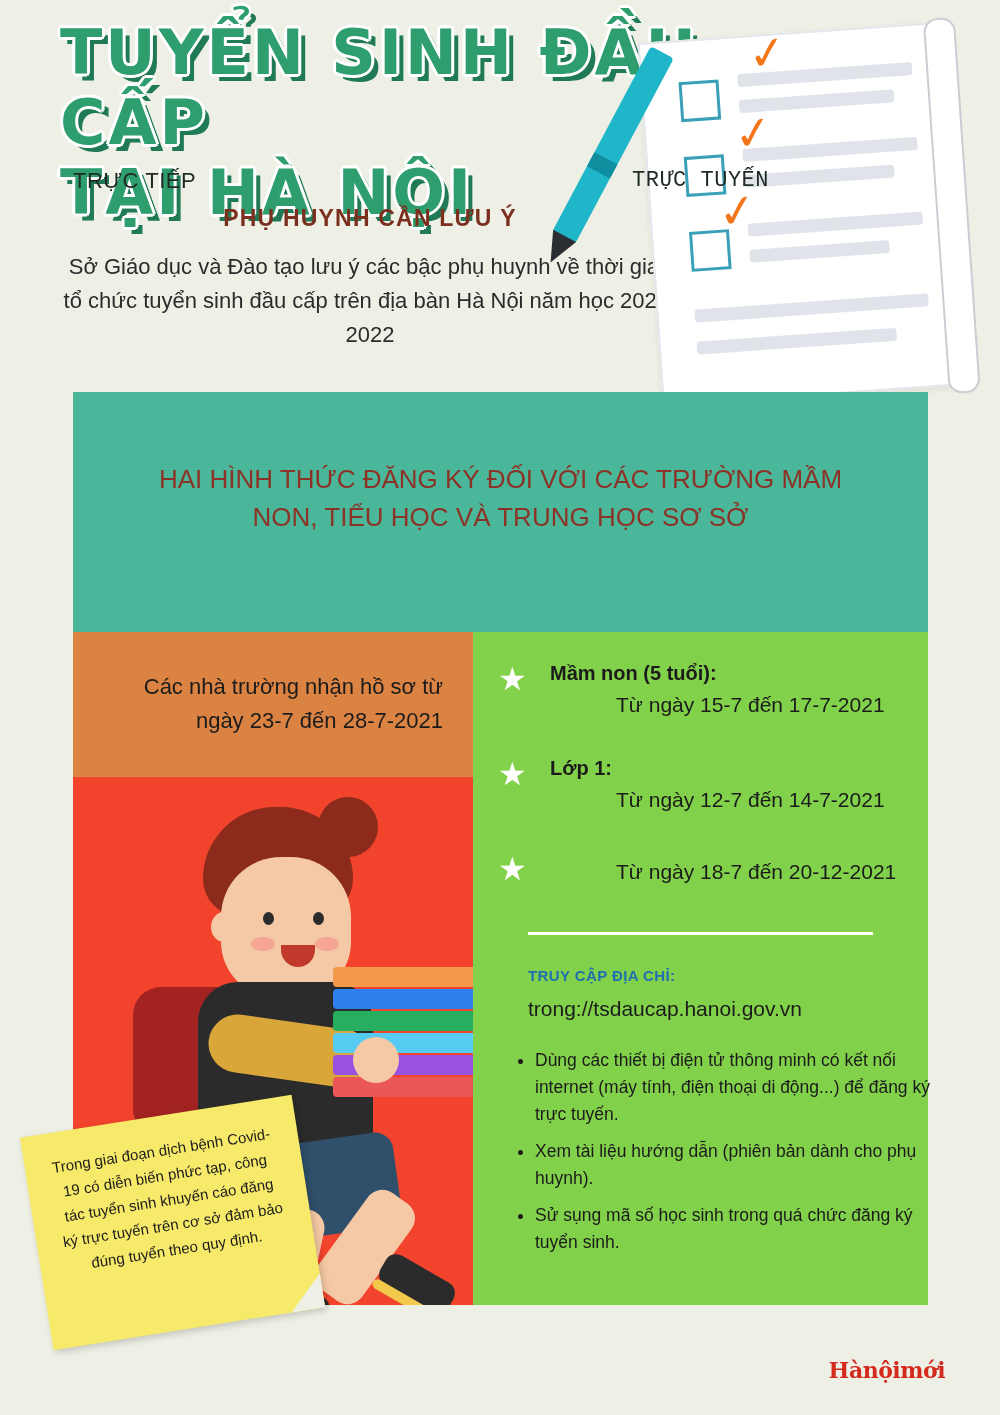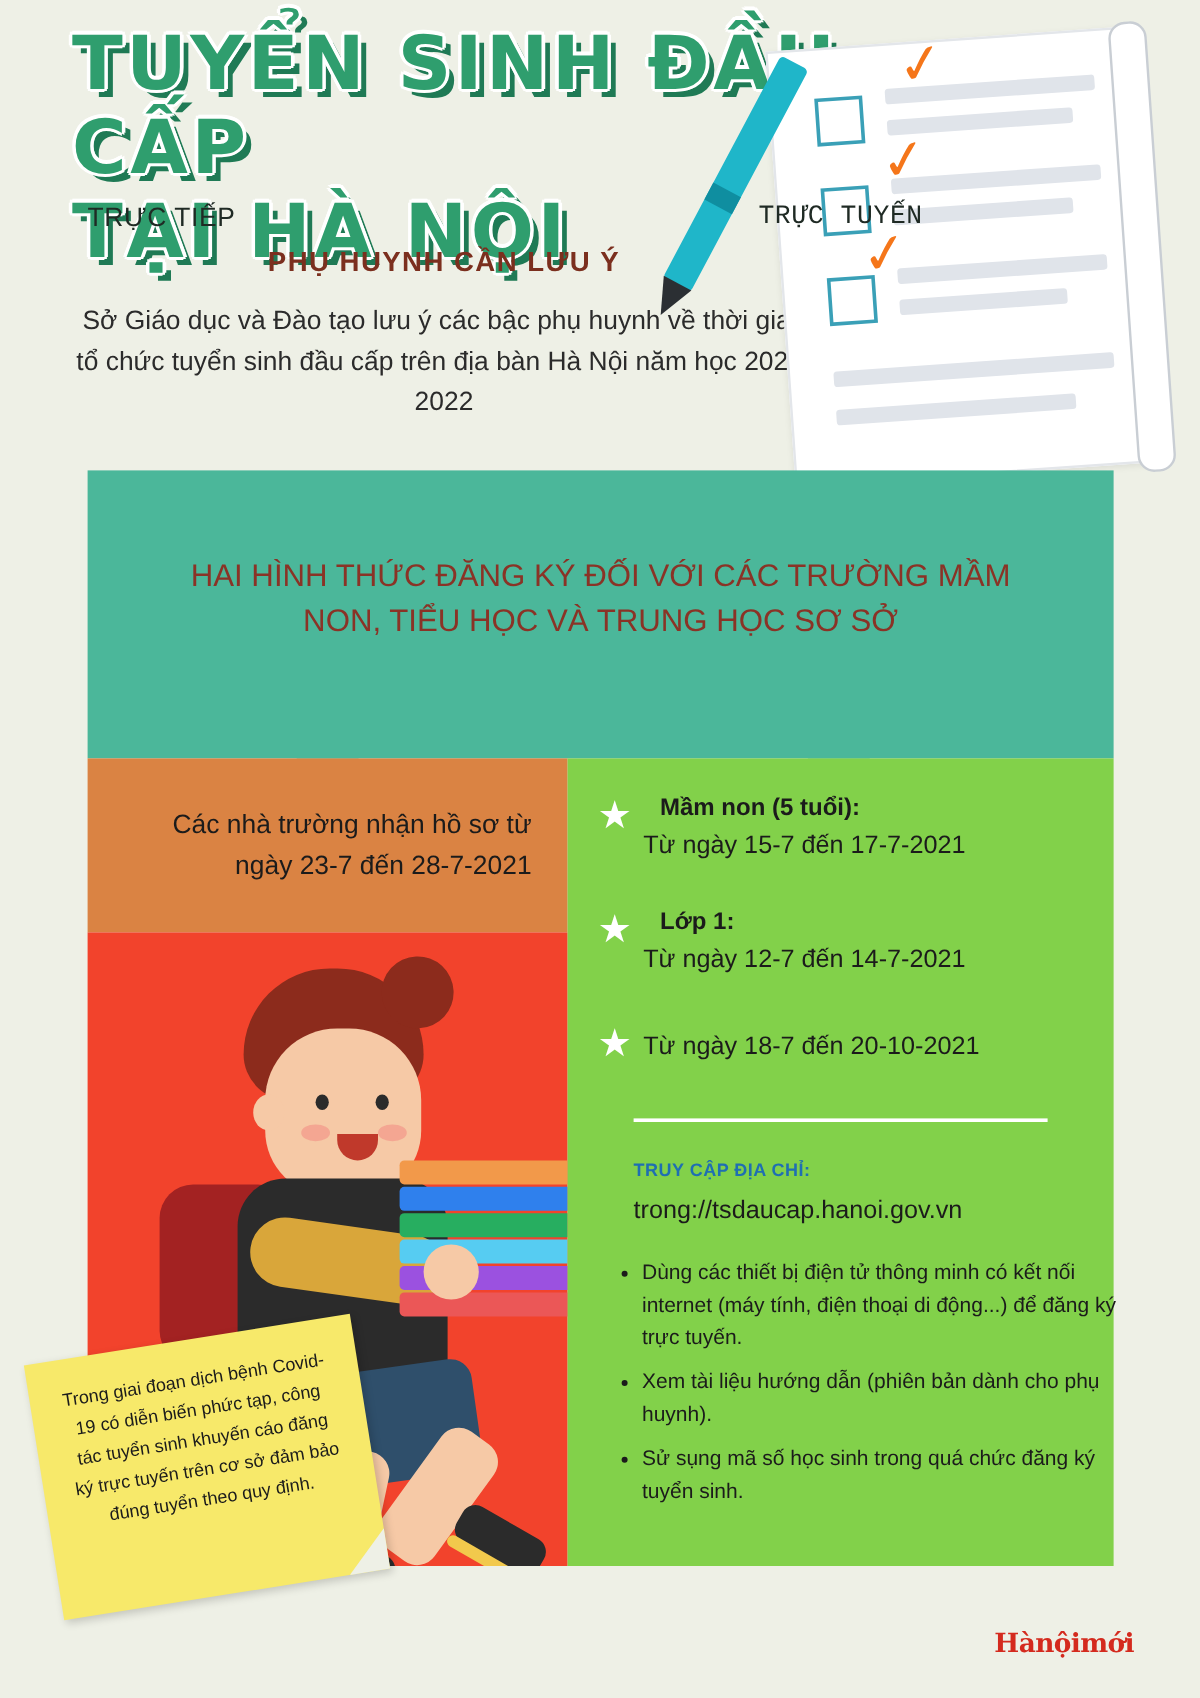--- a/index.html
+++ b/index.html
@@ -146,21 +146,21 @@
   
   .right-panel{
     position:absolute;left:473px;top:632px;width:455px;height:673px;background:#82d14a;
   }
   .bullet-row{position:absolute;left:25px;width:420px;}
   .star{
     position:absolute;left:0;top:2px;width:30px;height:30px;color:#ffffff;font-size:32px;line-height:30px;
     font-family:"DejaVu Sans", sans-serif;
   }
   .b-title{margin-left:52px;font-size:20px;font-weight:bold;color:#1b1b1b;}
-  .b-sub{margin-left:38px;margin-top:8px;font-size:21px;color:#1b1b1b;}
+  .b-sub{margin-left:118px;margin-top:8px;font-size:21px;color:#1b1b1b;}
 
   .divider{position:absolute;left:55px;top:300px;width:345px;height:3px;background:#ffffff;}
 
   .addr-label{position:absolute;left:55px;top:335px;font-size:15px;font-weight:bold;color:#1f6fb2;letter-spacing:.4px;}
   .addr-url{position:absolute;left:55px;top:365px;font-size:21px;color:#1b1b1b;}
 
   .notes{position:absolute;left:40px;top:415px;width:400px;margin:0;padding:0 0 0 22px;}
   .notes li{font-size:17.5px;line-height:27px;color:#1b1b1b;margin-bottom:10px;}
 
   .logo{
@@ -264,21 +264,21 @@
     </div>
 
     <div class="bullet-row" style="top:125px;">
       <span class="star">★</span>
       <div class="b-title">Lớp 1:</div>
       <div class="b-sub">Từ ngày 12-7 đến 14-7-2021</div>
     </div>
 
     <div class="bullet-row" style="top:220px;">
       <span class="star">★</span>
-      <div class="b-sub">Từ ngày 18-7 đến 20-10-2021</div>
+      <div class="b-sub">Từ ngày 18-7 đến 20-12-2021</div>
     </div>
 
     <div class="divider"></div>
 
     <div class="addr-label">TRUY CẬP ĐỊA CHỈ:</div>
     <div class="addr-url">trong://tsdaucap.hanoi.gov.vn</div>
 
     <ul class="notes">
       <li>Dùng các thiết bị điện tử thông minh có kết nối internet (máy tính, điện thoại di động...) để đăng ký trực tuyến.</li>
       <li>Xem tài liệu hướng dẫn (phiên bản dành cho phụ huynh).</li>

